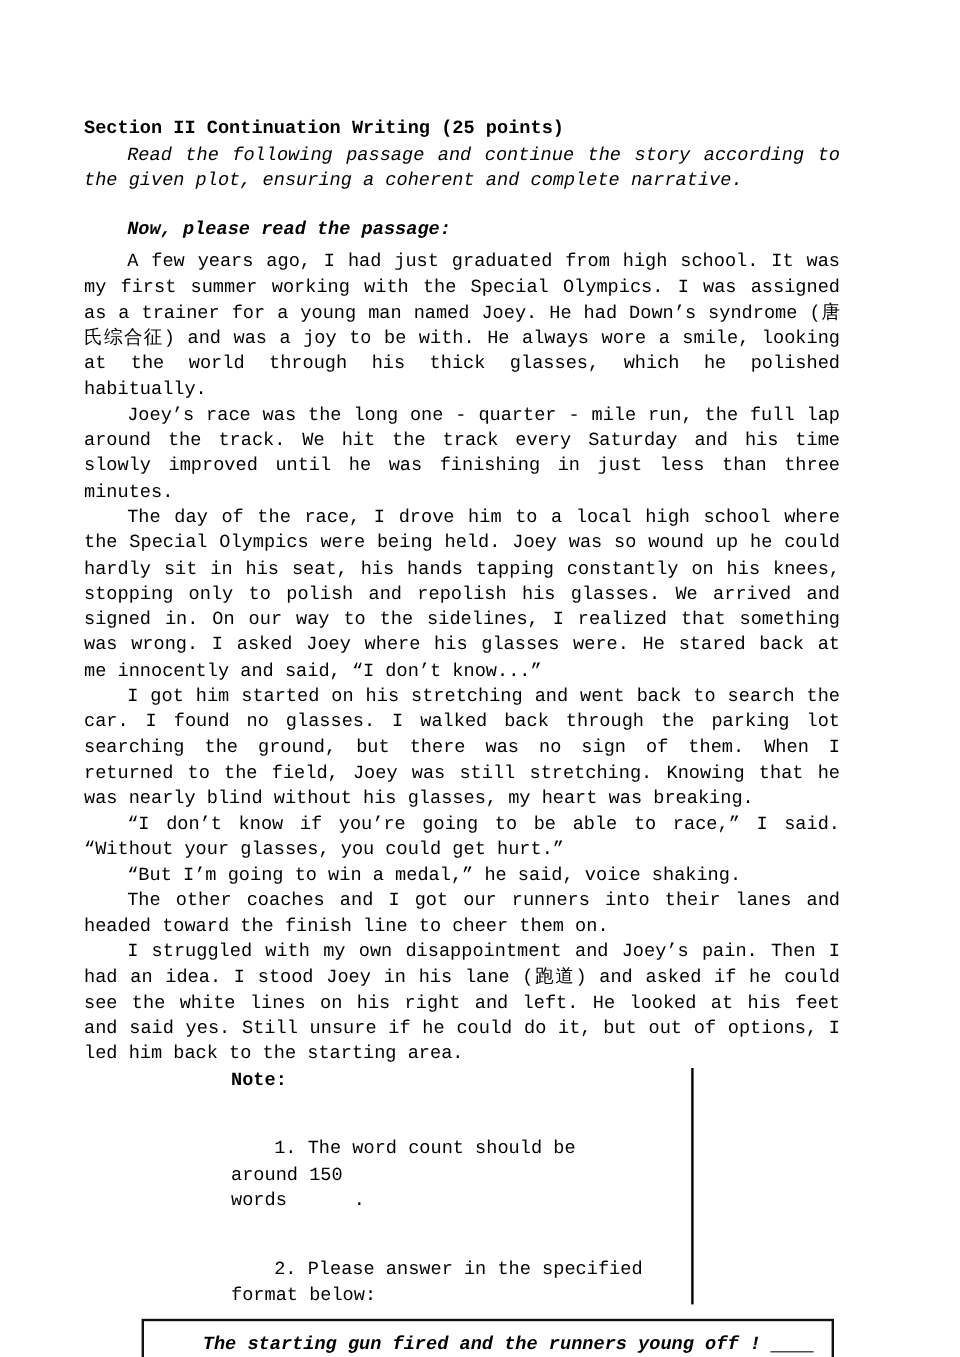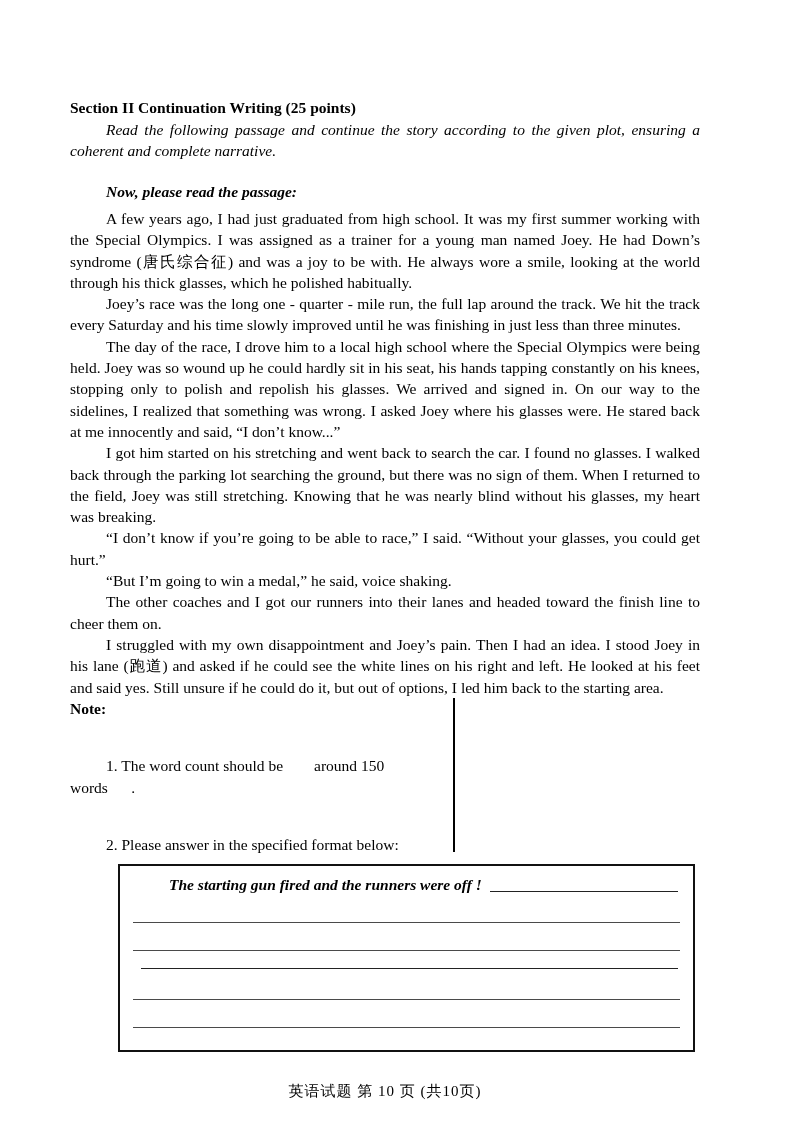--- a/index.html
+++ b/index.html
@@ -7,20 +7,21 @@
     width: 800px; height: 1131px;
     font-family: "Liberation Serif", "DejaVu Serif", serif;
     color: #000;
     position: relative;
     overflow: hidden;
   }
   .page {
     box-sizing: border-box;
     width: 800px; height: 1131px;
     padding: 97px 100px 0 70px;
+    font-family: Liberation Mono, monospace;
   }
   .section-title {
     font-size: 15.5px;
     font-weight: bold;
     line-height: 21.5px;
     margin: 0;
   }
   .instruction {
     font-size: 15.5px;
     font-style: italic;
@@ -42,20 +43,21 @@
     font-size: 15.5px;
     line-height: 21.3px;
     text-indent: 36px;
     text-align: justify;
     margin: 0;
   }
   .note-row {
     display: flex;
     margin-top: 0px;
     align-items: stretch;
+    justify-content: center;
   }
   .note-left {
     width: 383px;
     font-size: 15.5px;
     line-height: 21.5px;
   }
   .note-label { font-weight: bold; }
   .note-line.indent { text-indent: 36px; margin-top: 36px; }
   .pre { white-space: pre-wrap; }
   .col-divider {
@@ -137,21 +139,21 @@
       <div class="note-label">Note:</div>
       <div class="note-line indent pre">1. The word count should be        around 150</div>
       <div class="note-line pre">words      .</div>
       <div class="note-line indent">2. Please answer in the specified format below:</div>
     </div>
     <div class="col-divider"></div>
   </div>
 
   <div class="answer-box">
     <div class="prompt-row">
-      <span class="prompt">The starting gun fired and the runners were off !</span>
+      <span class="prompt">The starting gun fired and the runners young off !</span>
       <span class="blank-fill"></span>
     </div>
     <div class="blank-line first-after"></div>
     <div class="blank-line"></div>
 
     <div class="prompt-row second">
       <span class="blank-fill"></span>
     </div>
     <div class="blank-line first-after"></div>
     <div class="blank-line"></div>

